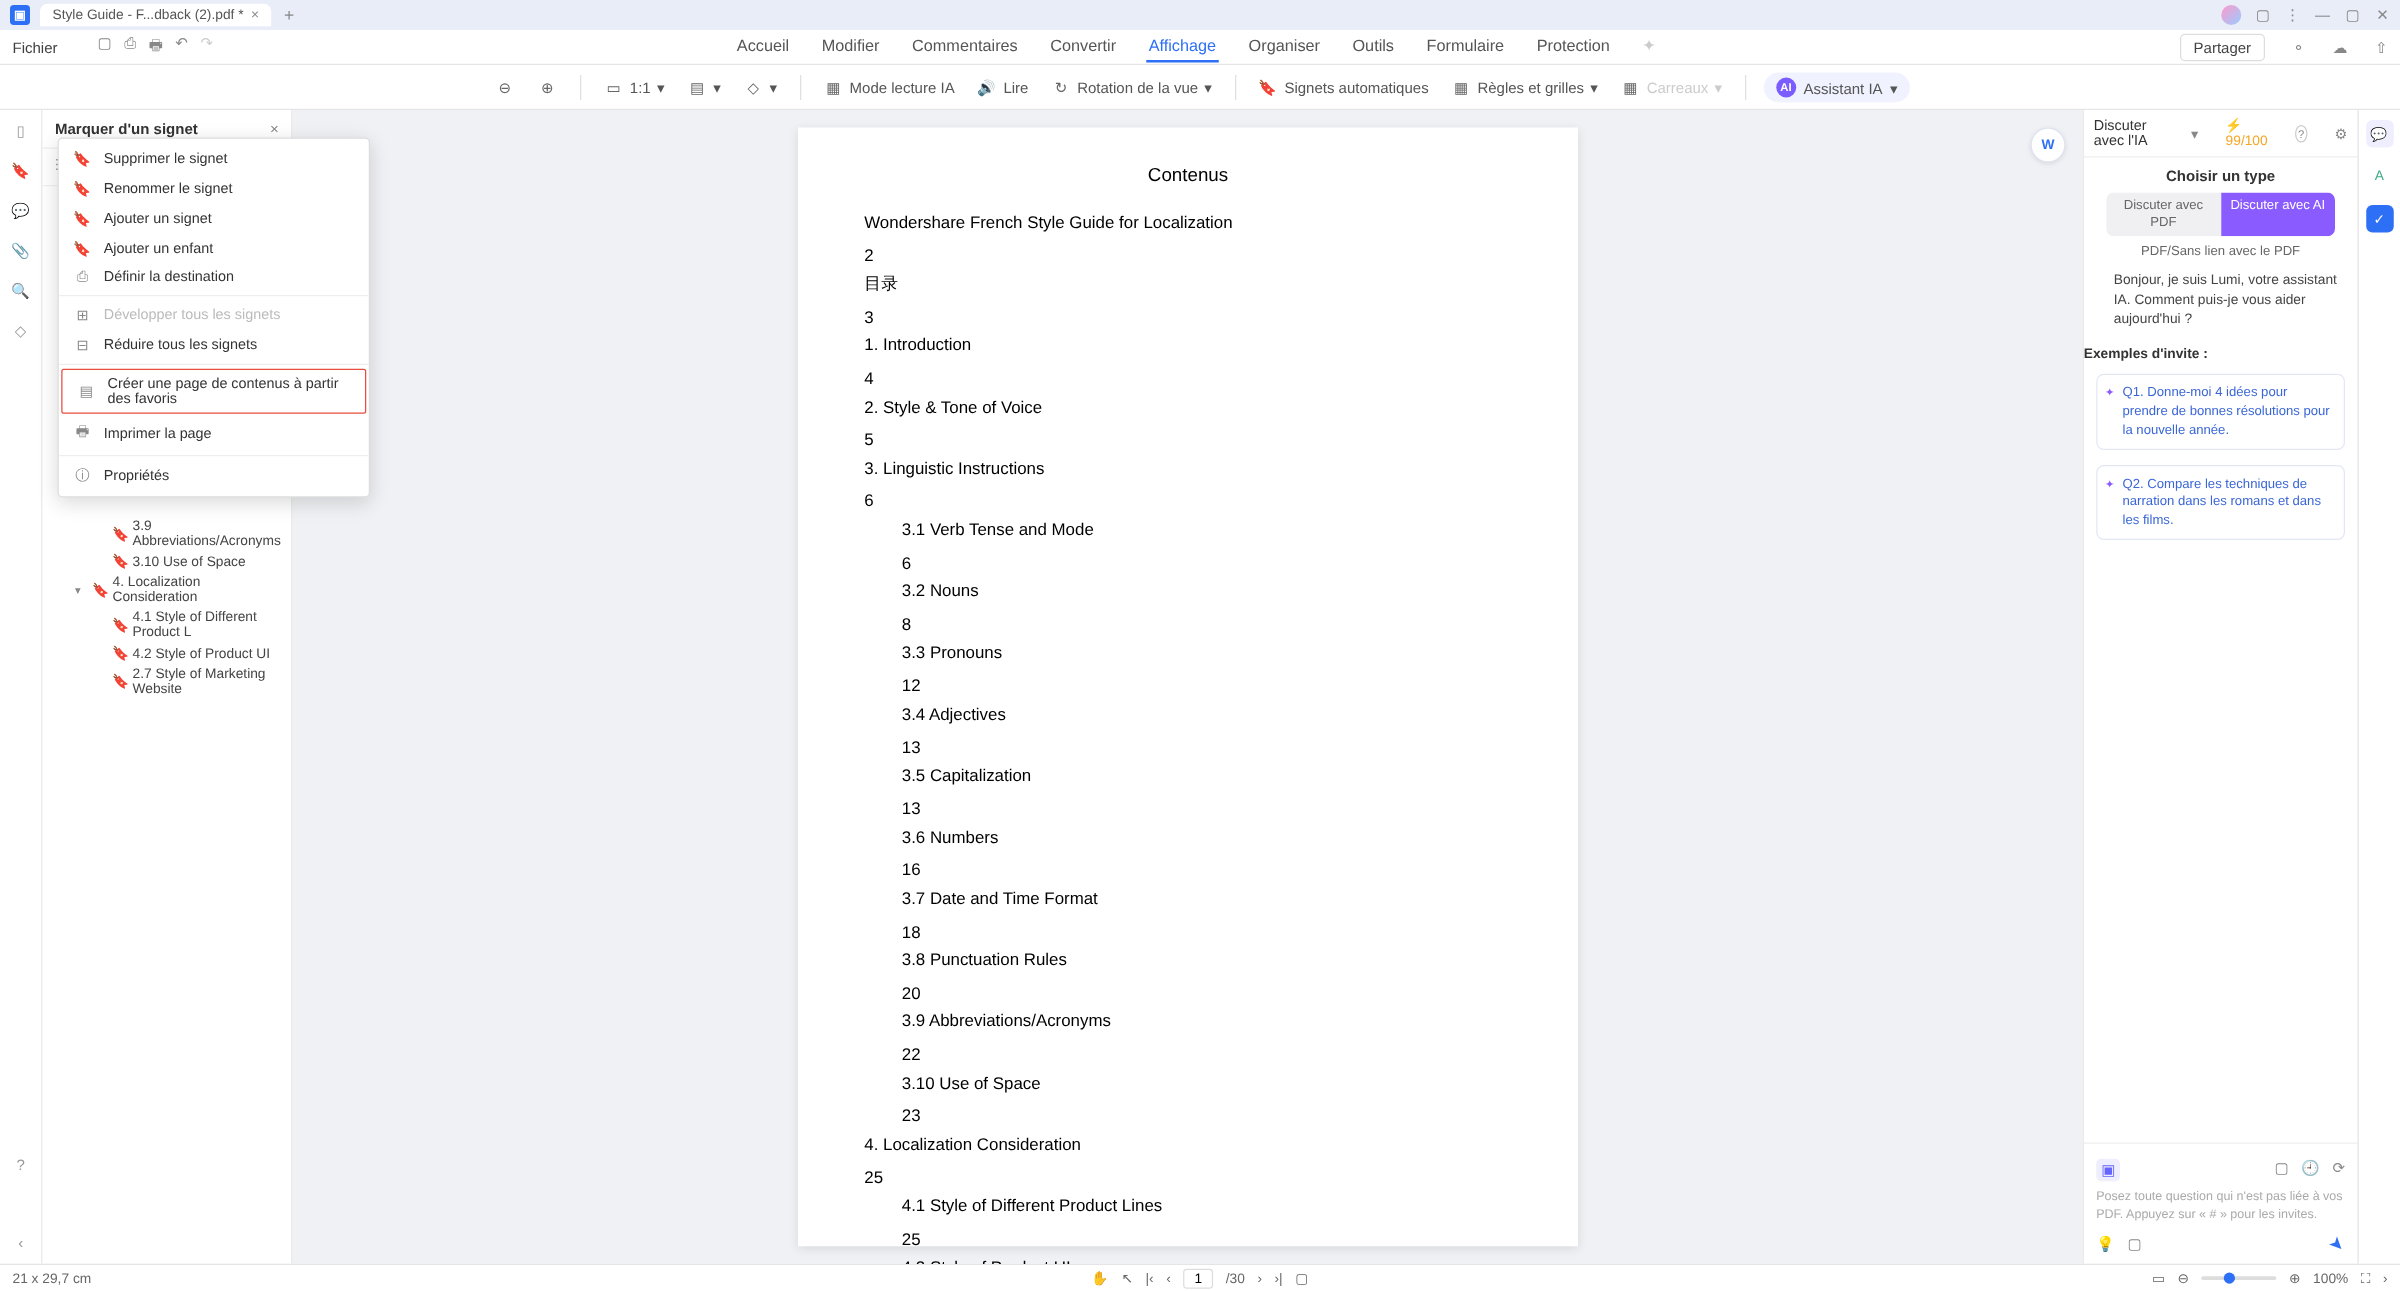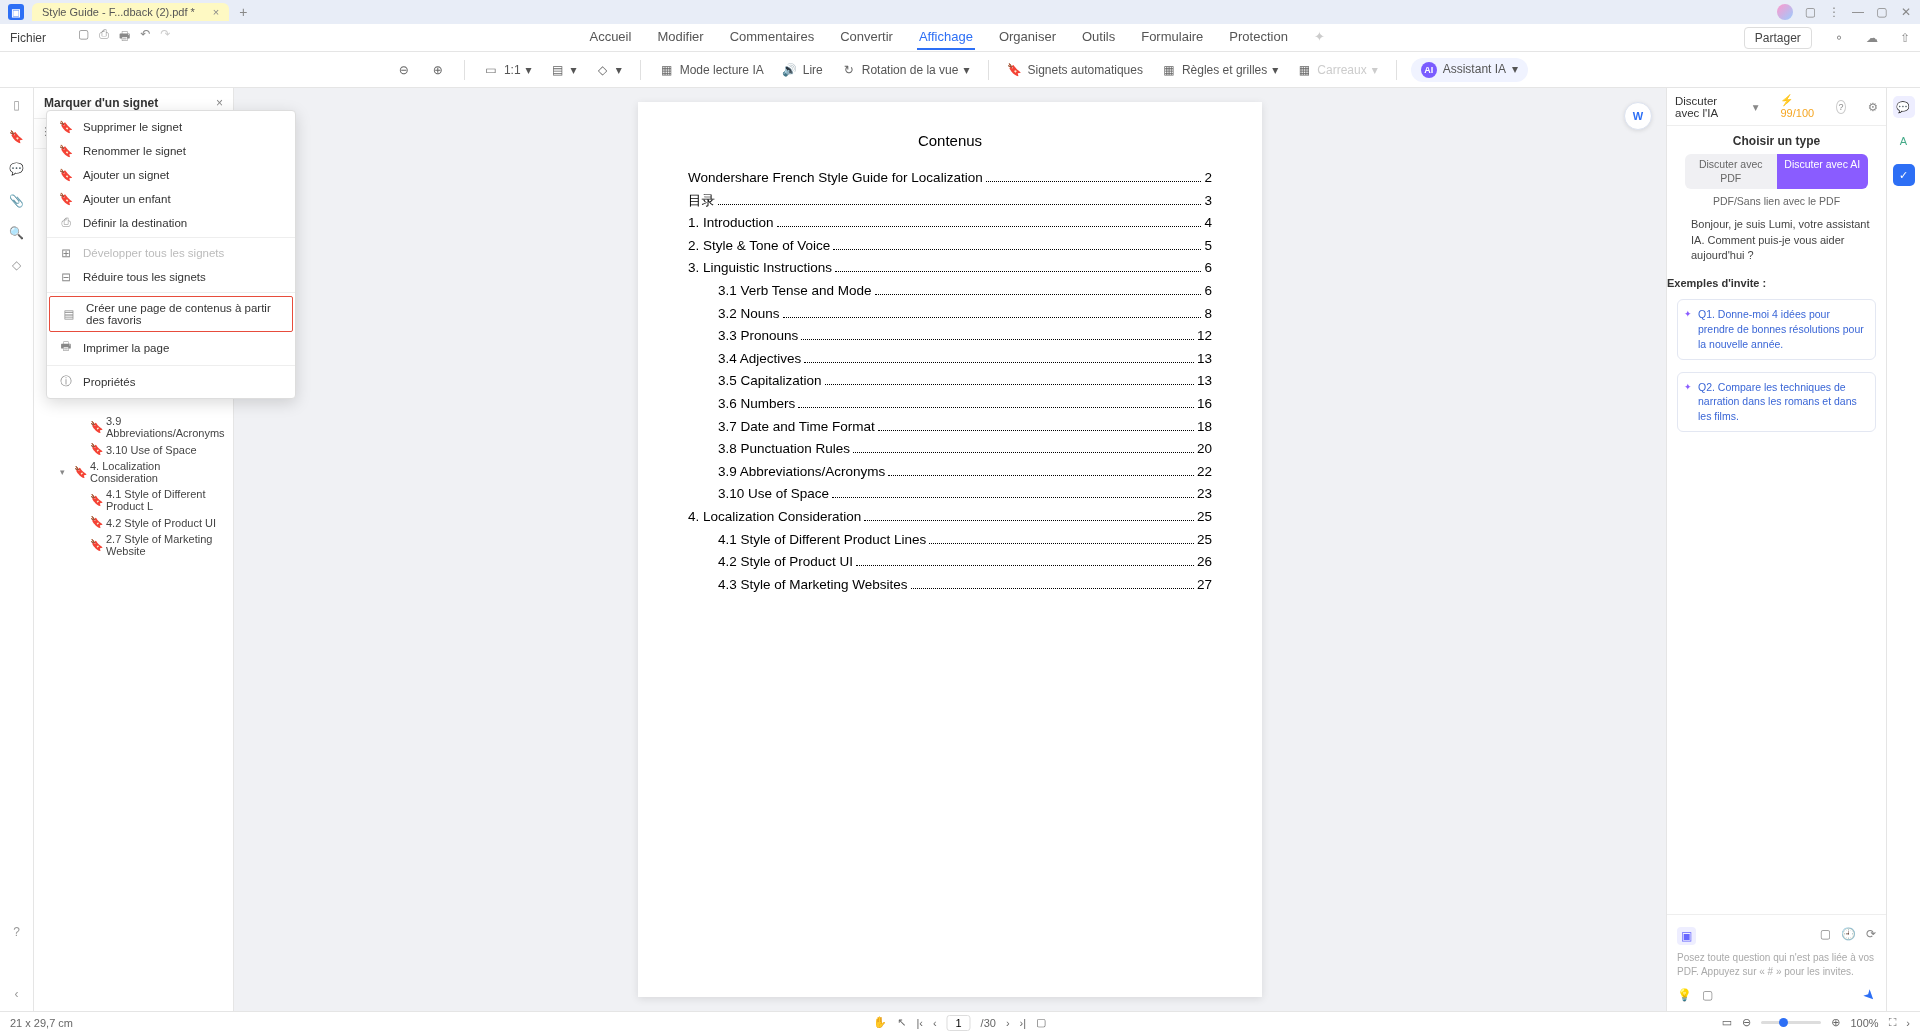--- a/index.html
+++ b/index.html
@@ -1,19 +1,19 @@
 <!DOCTYPE html>
 <html><head>
 <meta charset="utf-8">
 <style>
 * { margin: 0; padding: 0; box-sizing: border-box; font-family: -apple-system, BlinkMacSystemFont, "Segoe UI", Arial, sans-serif; }
 body { background: #f5f6f8; font-size: 12px; color: #333; overflow: hidden; }
 .titlebar { height: 24px; background: #e8edf7; display: flex; align-items: center; padding: 0 8px; }
 .titlebar .logo { width: 16px; height: 16px; background: #2d6ff5; border-radius: 3px; margin-right: 8px; display:flex;align-items:center;justify-content:center;color:#fff;font-weight:bold;font-size:10px;}
-.titlebar .tab { background: #fef9c3; border-radius: 6px 6px 0 0; padding: 3px 10px; display: flex; align-items: center; gap: 18px; font-size: 11px; color:#555; }
+.titlebar .tab { background: #ffffff; border-radius: 6px 6px 0 0; padding: 3px 10px; display: flex; align-items: center; gap: 6px; font-size: 11px; color:#555; }
 .titlebar .tab-close { color:#888; cursor:pointer; }
 .titlebar .add-tab { margin-left: 10px; color:#888; font-size:14px; cursor:pointer; }
 .titlebar .right { margin-left: auto; display:flex; gap:12px; align-items:center; color:#888;}
 .titlebar .right span{cursor:pointer;}
 .win-btn{width:12px;display:inline-block;text-align:center;}
 .circle-ico { width: 16px; height: 16px; border-radius: 50%; background: linear-gradient(135deg,#f9c,#9cf);}
 .menubar { height: 28px; background: #fff; border-bottom: 1px solid #e5e5e5; display: flex; align-items: center; padding: 0 10px; gap:8px;}
 .menubar .file-label { font-size: 12px; color:#404040; margin-right: 24px; cursor:pointer;}
 .menubar .qicons { display:flex; gap:10px; color:#888;}
 .menubar .qicons span{cursor:pointer;}
@@ -21,21 +21,21 @@
 .menubar .maintabs span{cursor:pointer; color:#555; padding:4px 2px;}
 .menubar .maintabs .active { color:#2d6ff5; border-bottom:2px solid #2d6ff5; font-weight:500;}
 .menubar .right-tools { display:flex; gap:22px; align-items:center; color:#888;}
 .share-btn { border:1px solid #ddd; border-radius:4px; padding:3px 10px; font-size:12px; cursor:pointer; color:#444;}
 .toolbar { height: 36px; background:#fff; border-bottom:1px solid #e5e5e5; display:flex; align-items:center; justify-content:center; gap:14px; font-size:12px; color:#555;}
 .toolbar .tb-group{display:flex;align-items:center;gap:10px;}
 .toolbar .tb-sep{width:1px;height:20px;background:#e0e0e0;}
 .toolbar .tb-item{display:flex;align-items:center;gap:5px;cursor:pointer;padding:3px 4px;border-radius:3px;}
 .toolbar .ico{width:16px;height:16px;display:inline-flex;align-items:center;justify-content:center;color:#666;}
 .toolbar .disabled{color:#ccc;}
-.ai-pill{background:#f0f3ff;border-radius:13px;padding:4px 10px;display:flex;align-items:flex-start;gap:6px;}
+.ai-pill{background:#f0f3ff;border-radius:13px;padding:4px 10px;display:flex;align-items:flex-end;gap:6px;}
 .ai-dot{width:16px;height:16px;border-radius:50%;background:#7a5cff;color:#fff;font-size:9px;display:flex;align-items:center;justify-content:center;font-weight:bold;}
 .workspace { position:absolute; top:88px; left:0; right:0; bottom:22px; display:flex; background:#f0f1f4;}
 .leftrail { width:34px; background:#fff; border-right:1px solid #e5e5e5; display:flex; flex-direction:column; align-items:center; padding-top:8px; gap:14px;}
 .leftrail .rico{width:18px;height:18px;color:#999;cursor:pointer;display:flex;align-items:center;justify-content:center;}
 .leftrail .rico.active{color:#2d6ff5;}
 .leftrail .help{margin-top:auto;margin-bottom:30px;}
 .bookmark-panel { width:200px; background:#fff; border-right:1px solid #e5e5e5; position:relative;}
 .bp-header{display:flex;align-items:center;padding:8px 10px;border-bottom:1px solid #eee;}
 .bp-header .title{font-weight:600;font-size:12px;}
 .bp-header .close{margin-left:auto;color:#888;cursor:pointer;}
@@ -50,21 +50,21 @@
 .bm-l2{padding-left:42px;}
 .context-menu{position:absolute;top:22px;left:12px;width:250px;background:#fff;border:1px solid #ddd;border-radius:4px;box-shadow:0 4px 16px rgba(0,0,0,0.15);padding:4px 0;z-index:100;}
 .cm-item{display:flex;align-items:center;gap:10px;padding:5px 12px;font-size:11.5px;color:#333;cursor:pointer;}
 .cm-item.disabled{color:#bbb;cursor:default;}
 .cm-item.highlighted{border:1.5px solid #e74c3c;margin:1px 2px;border-radius:2px;}
 .cm-sep{height:1px;background:#eee;margin:3px 0;}
 .cm-ico{width:14px;color:#888;text-align:center;flex-shrink:0;}
 .doc-area{flex:1;position:relative;display:flex;justify-content:center;overflow:auto;padding:14px 0;}
 .page{width:624px;background:#fff;box-shadow:0 2px 8px rgba(0,0,0,0.1);padding:30px 50px;font-family:"Times New Roman",serif;color:#000;min-height:880px;}
 .page .doc-title{text-align:center;font-size:15px;margin-bottom:18px;}
-.toc-line{display:flex;align-items:baseline;font-size:13.5px;margin:1px 0;line-height:1.6;}
+.toc-line{display:flex;align-items:baseline;font-size:13.5px;margin:1px 0;line-height:1.6;flex-direction:column;}
 .toc-l1{padding-left:0;}
 .toc-l2{padding-left:30px;}
 .toc-text{white-space:nowrap;}
 .toc-dots{flex:1;border-bottom:1.5px dotted #000;margin:0 3px 4px 3px;}
 .toc-page{white-space:nowrap;}
 .float-w{position:absolute;top:14px;right:14px;width:28px;height:28px;border-radius:50%;background:#fff;border:1px solid #dde3f0;display:flex;align-items:center;justify-content:center;color:#2d6ff5;font-weight:bold;font-size:11px;box-shadow:0 1px 4px rgba(0,0,0,0.1);cursor:pointer;}
 .ai-panel{width:220px;background:#fff;border-left:1px solid #e5e5e5;display:flex;flex-direction:column;}
 .ai-head{display:flex;align-items:center;padding:6px 8px;border-bottom:1px solid #eee;gap:22px;font-size:11.5px;}
 .ai-head .chev{color:#888;}
 .ai-head .credits{margin-left:auto;color:#f5a623;font-size:11px;}

